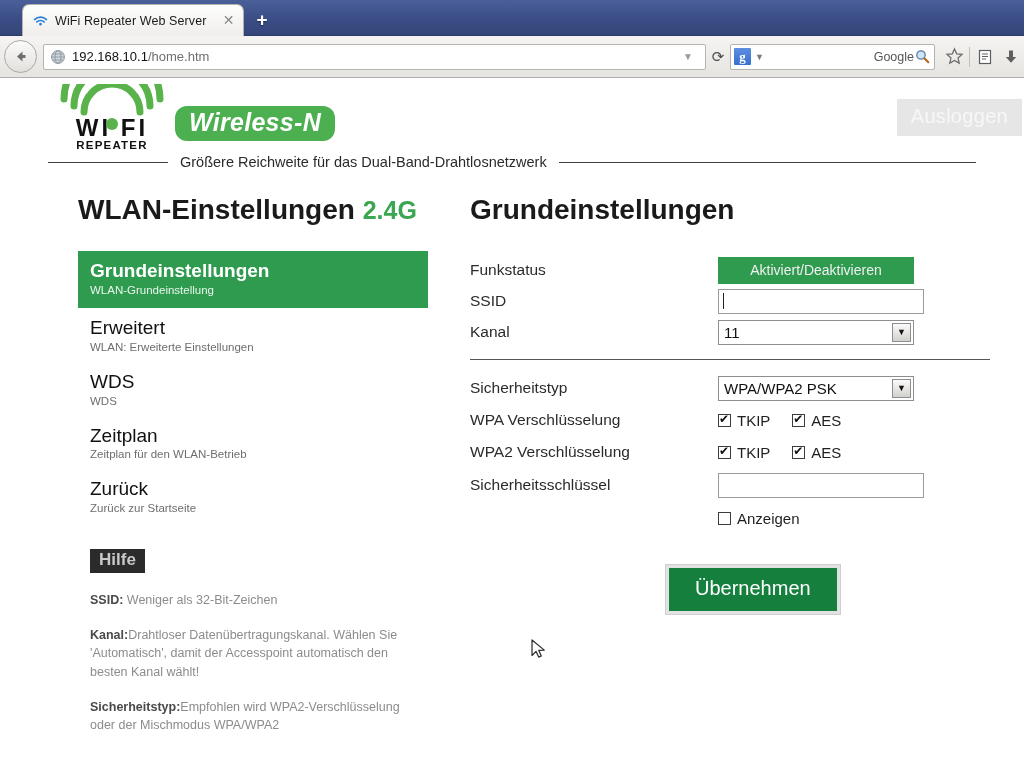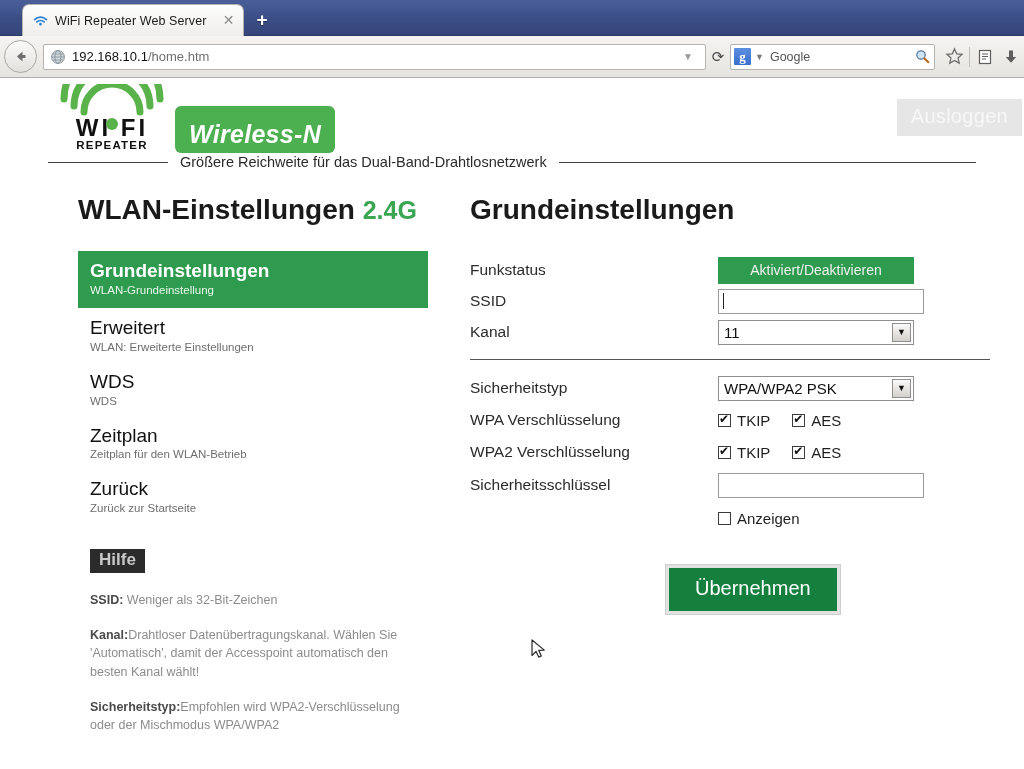--- a/index.html
+++ b/index.html
@@ -68,21 +68,21 @@
     background: #ffffff; border: 1px solid #b6b4b0; border-radius: 2px;
     display: flex; align-items: center; padding: 0 3px;
   }
   .g-icon {
     width: 17px; height: 17px; flex: 0 0 17px;
     background: linear-gradient(to bottom, #5a8fe0, #3a6fcc);
     color: #fff; font-size: 13px; font-weight: bold; line-height: 17px;
     text-align: center; font-family: "Liberation Serif", serif; border-radius: 1px;
   }
   .s-caret { color: #7a7a7a; font-size: 9px; margin: 0 6px 0 4px; }
-  .s-placeholder { flex: 1 1 auto; font-size: 12.5px; color: #555; }
+  .s-placeholder { flex: 1 1 auto; font-size: 12.5px; color: #555; text-align: right; }
   .nav-icon { width: 26px; height: 26px; flex: 0 0 26px; display:flex; align-items:center; justify-content:center; }
   .nav-sep { width: 1px; height: 20px; background: #c2c0bc; margin: 0 2px; }
 
   
   .page {
     position: absolute; left: 0; top: 78px; width: 1024px; height: 691px;
     background: #ffffff; overflow: hidden;
   }
 
   
@@ -95,21 +95,21 @@
   }
   .logo-sub {
     position: absolute; left: 0; top: 55px; width: 128px;
     font-size: 11.5px; font-weight: bold; color: #111;
     letter-spacing: 1.2px; text-align: center;
   }
   .wireless-badge {
     position: absolute; left: 175px; top: 28px;
     background: #4caf50; color: #ffffff;
     font-size: 25px; font-weight: bold; font-style: italic;
-    padding: 14px 14px 4px 14px; border-radius: 6px;
+    padding: 2px 14px 4px 14px; border-radius: 12px;
     letter-spacing: .3px;
   }
   .logout-btn {
     position: absolute; right: 2px; top: 21px;
     background: #e6e6e6; color: #f7f7f7;
     font-size: 20px; padding: 6px 14px 8px 14px;
     letter-spacing: .3px;
   }
   .tagline-row {
     position: absolute; left: 48px; top: 76px; width: 928px;

